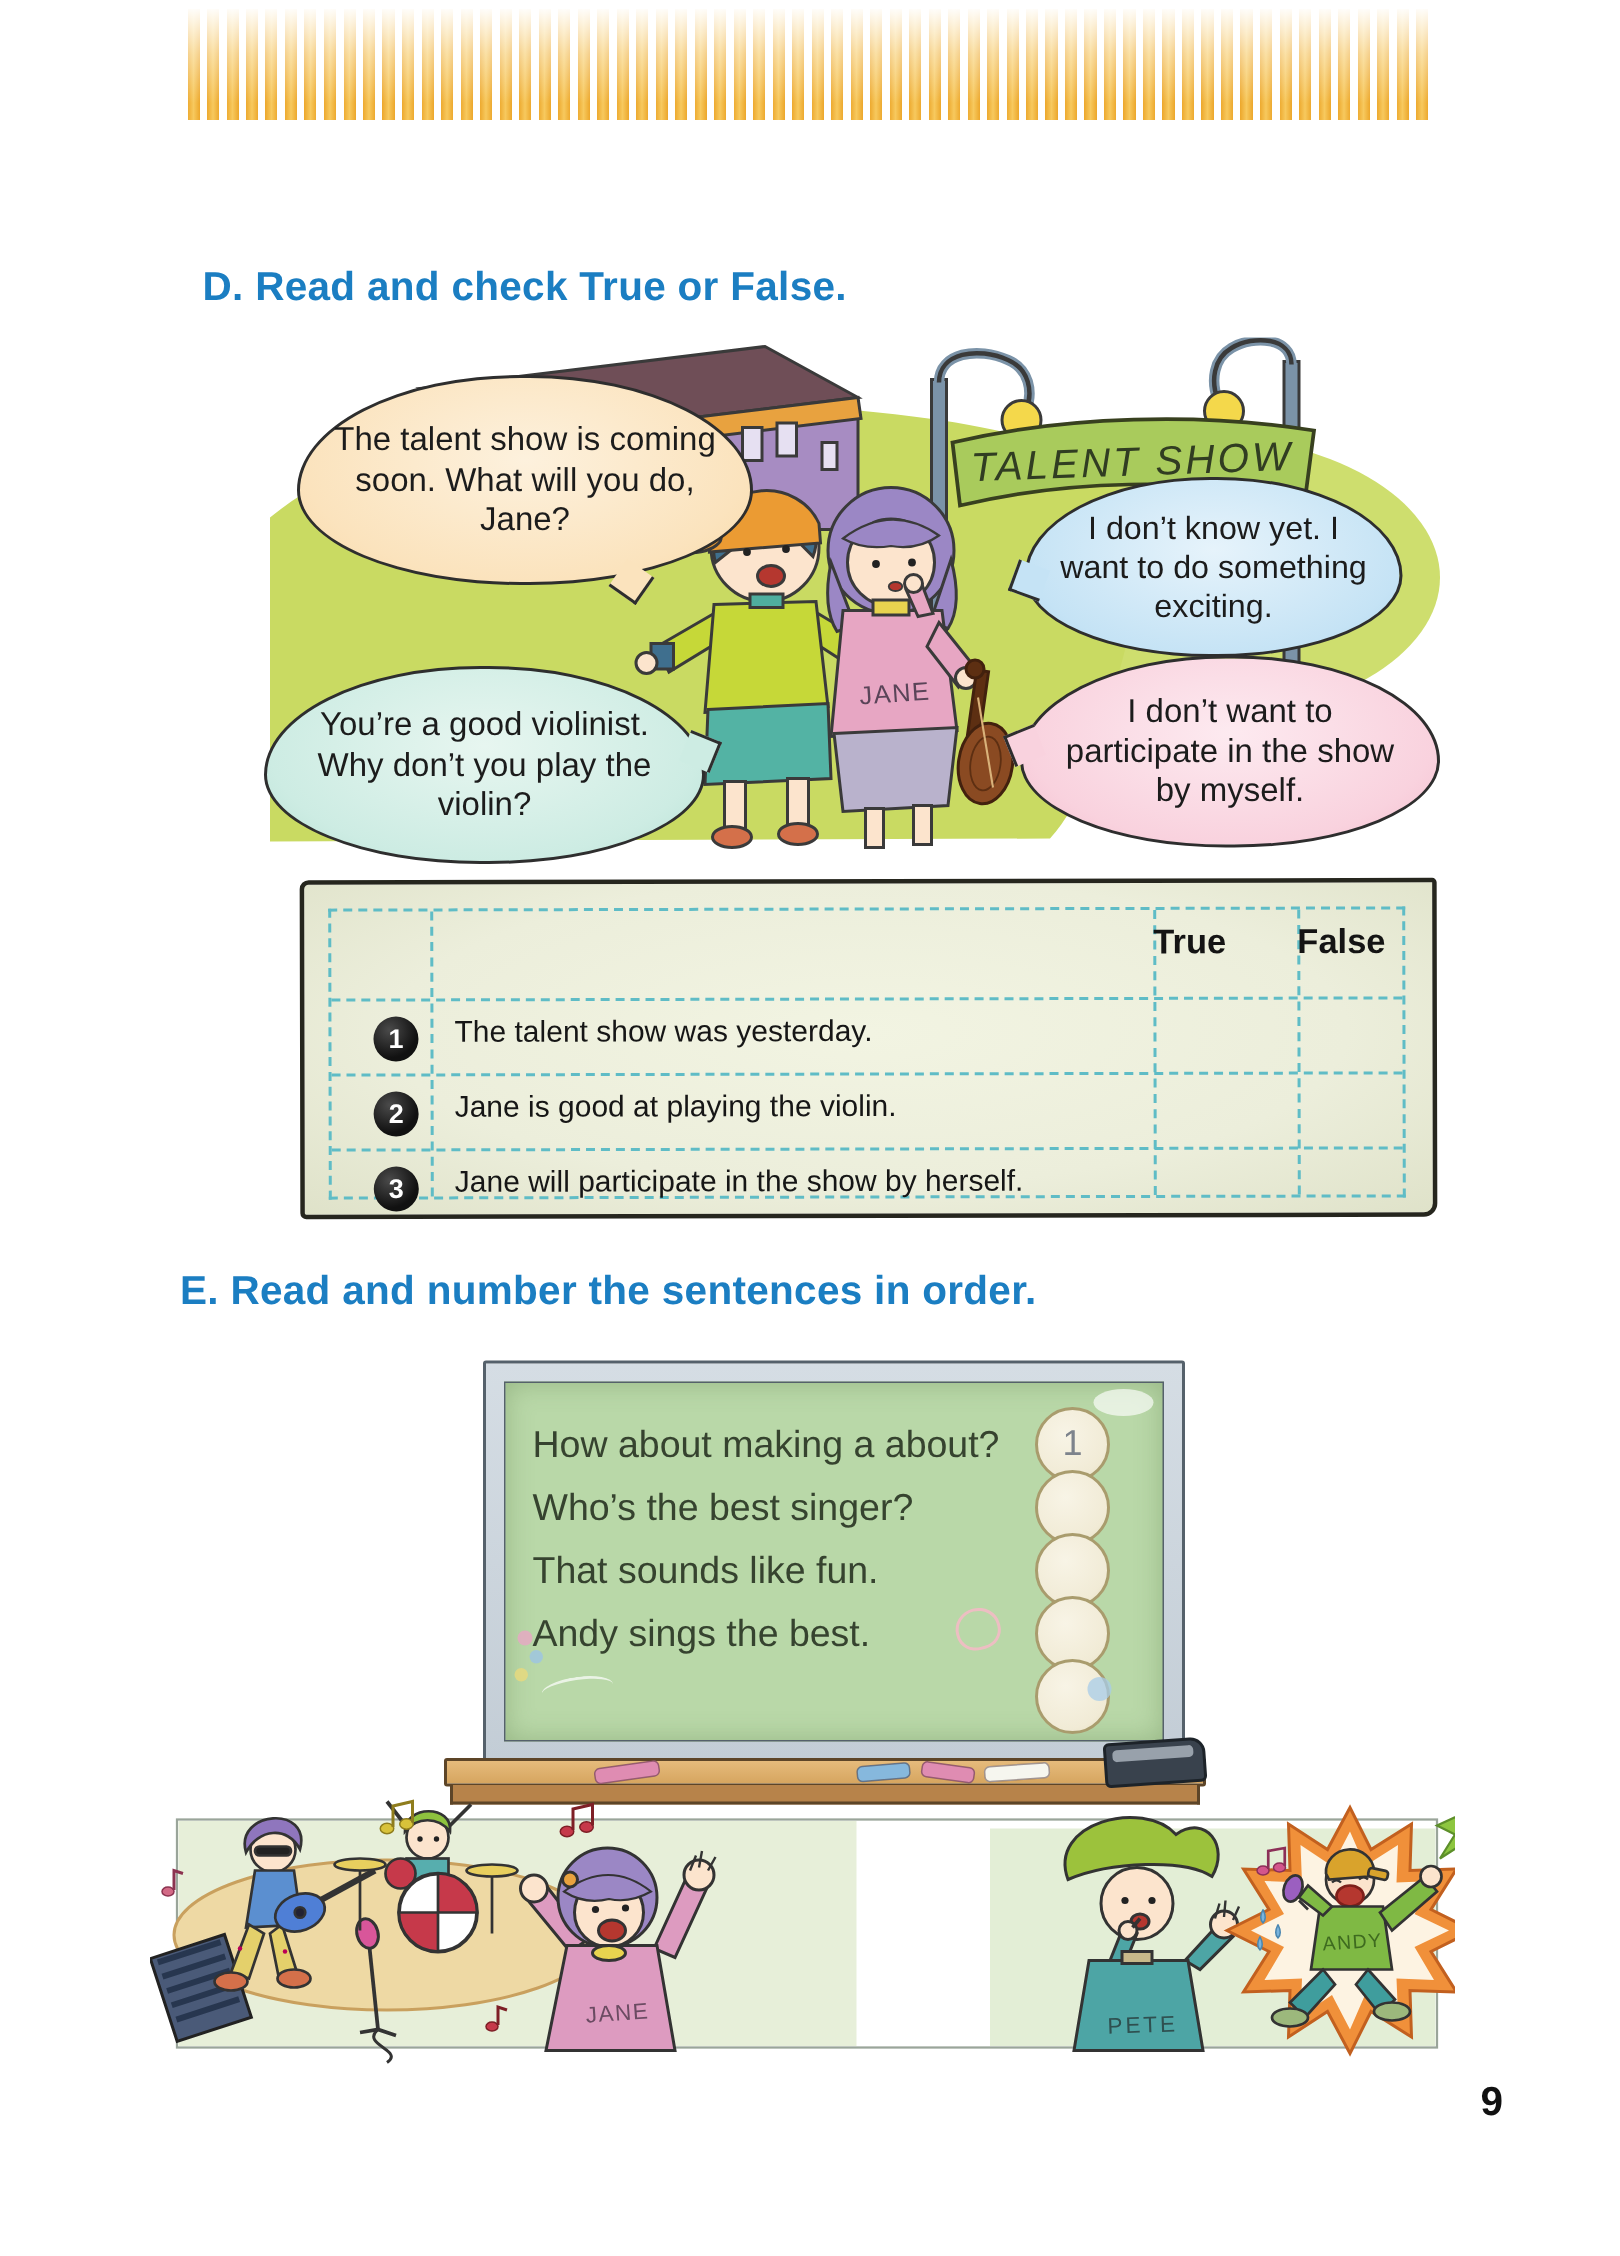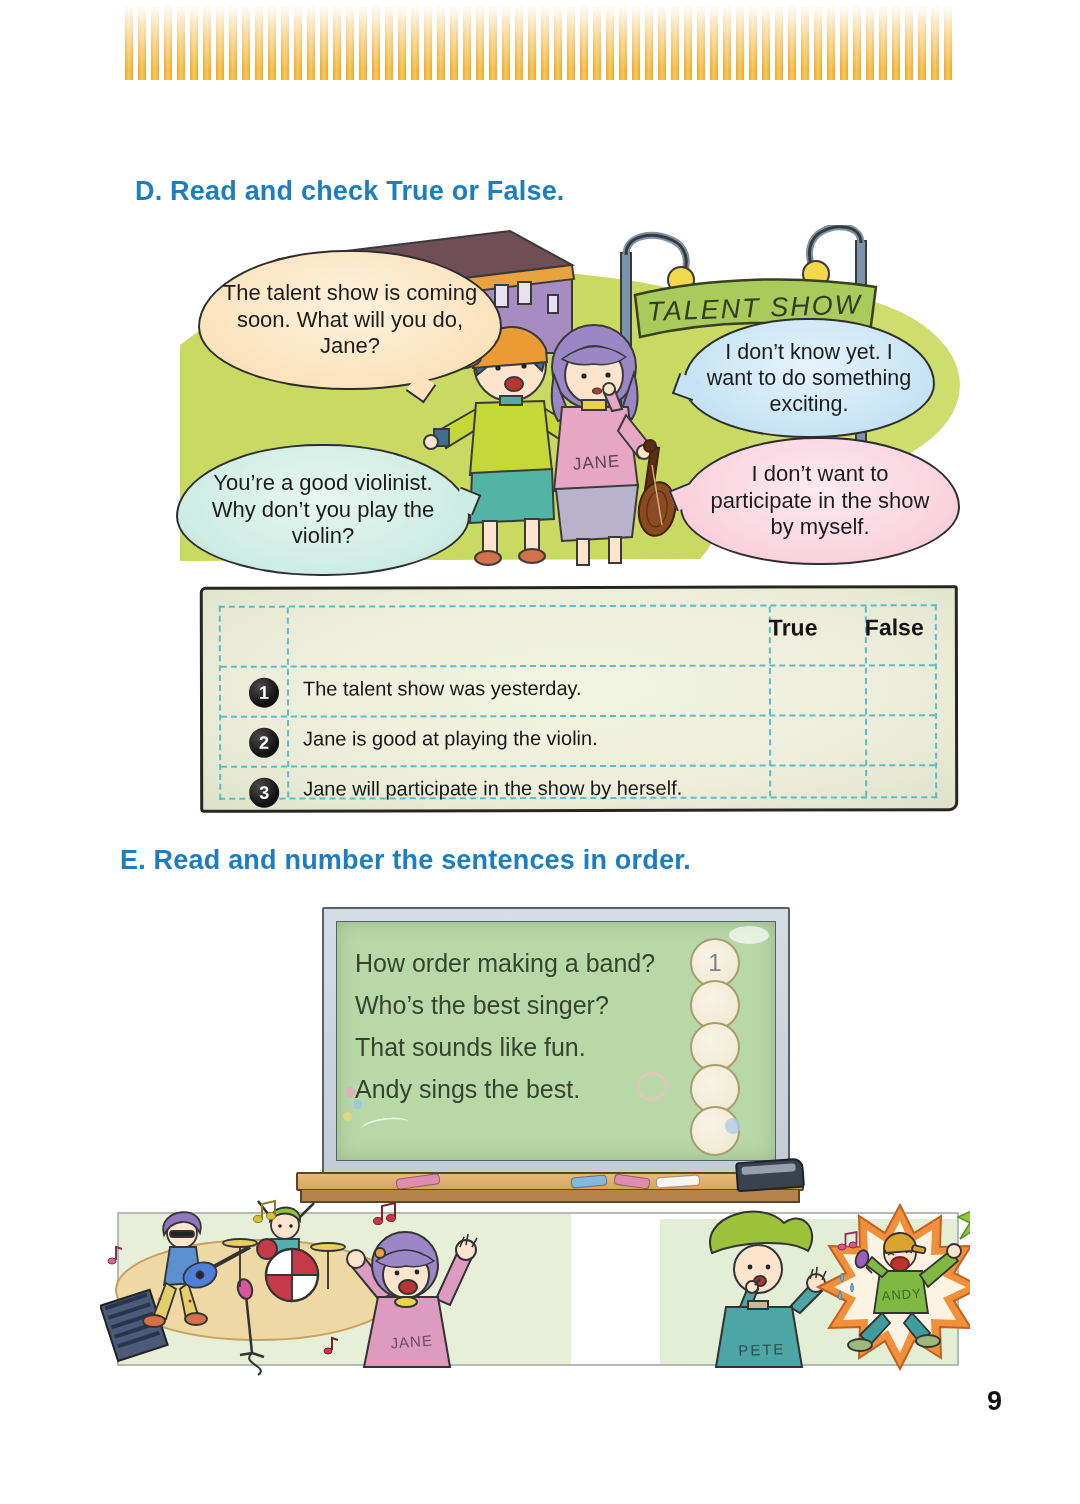--- a/index.html
+++ b/index.html
@@ -225,21 +225,21 @@
       <div class="tf-row-text" style="top:170px;">Jane will participate in the show by herself.</div>
       <div class="tf-cell" style="left:548px;top:158px;"></div>
       <div class="tf-cell" style="left:644px;top:158px;"></div>
     </div>
   </div>
 
   <div class="sec-heading" id="heading-e">E. Read and number the sentences in order.</div>
 
   <div class="board-frame">
     <div class="board-surface">
-      <div class="board-row" style="top:20px;">How order making a band?</div>
+      <div class="board-row" style="top:20px;">How about making a about?</div>
       <div class="board-row" style="top:62px;">Who’s the best singer?</div>
       <div class="board-row" style="top:146px;">Andy sings the best.</div>
       <div class="board-row" style="top:104px;">That sounds like fun.</div>
 
       <div class="answer-circle" style="top:16px;">1</div>
       <div class="answer-circle" style="top:58px;"></div>
       <div class="answer-circle" style="top:100px;"></div>
       <div class="answer-circle" style="top:142px;"></div>
       <div class="answer-circle" style="top:184px;"></div>
 

